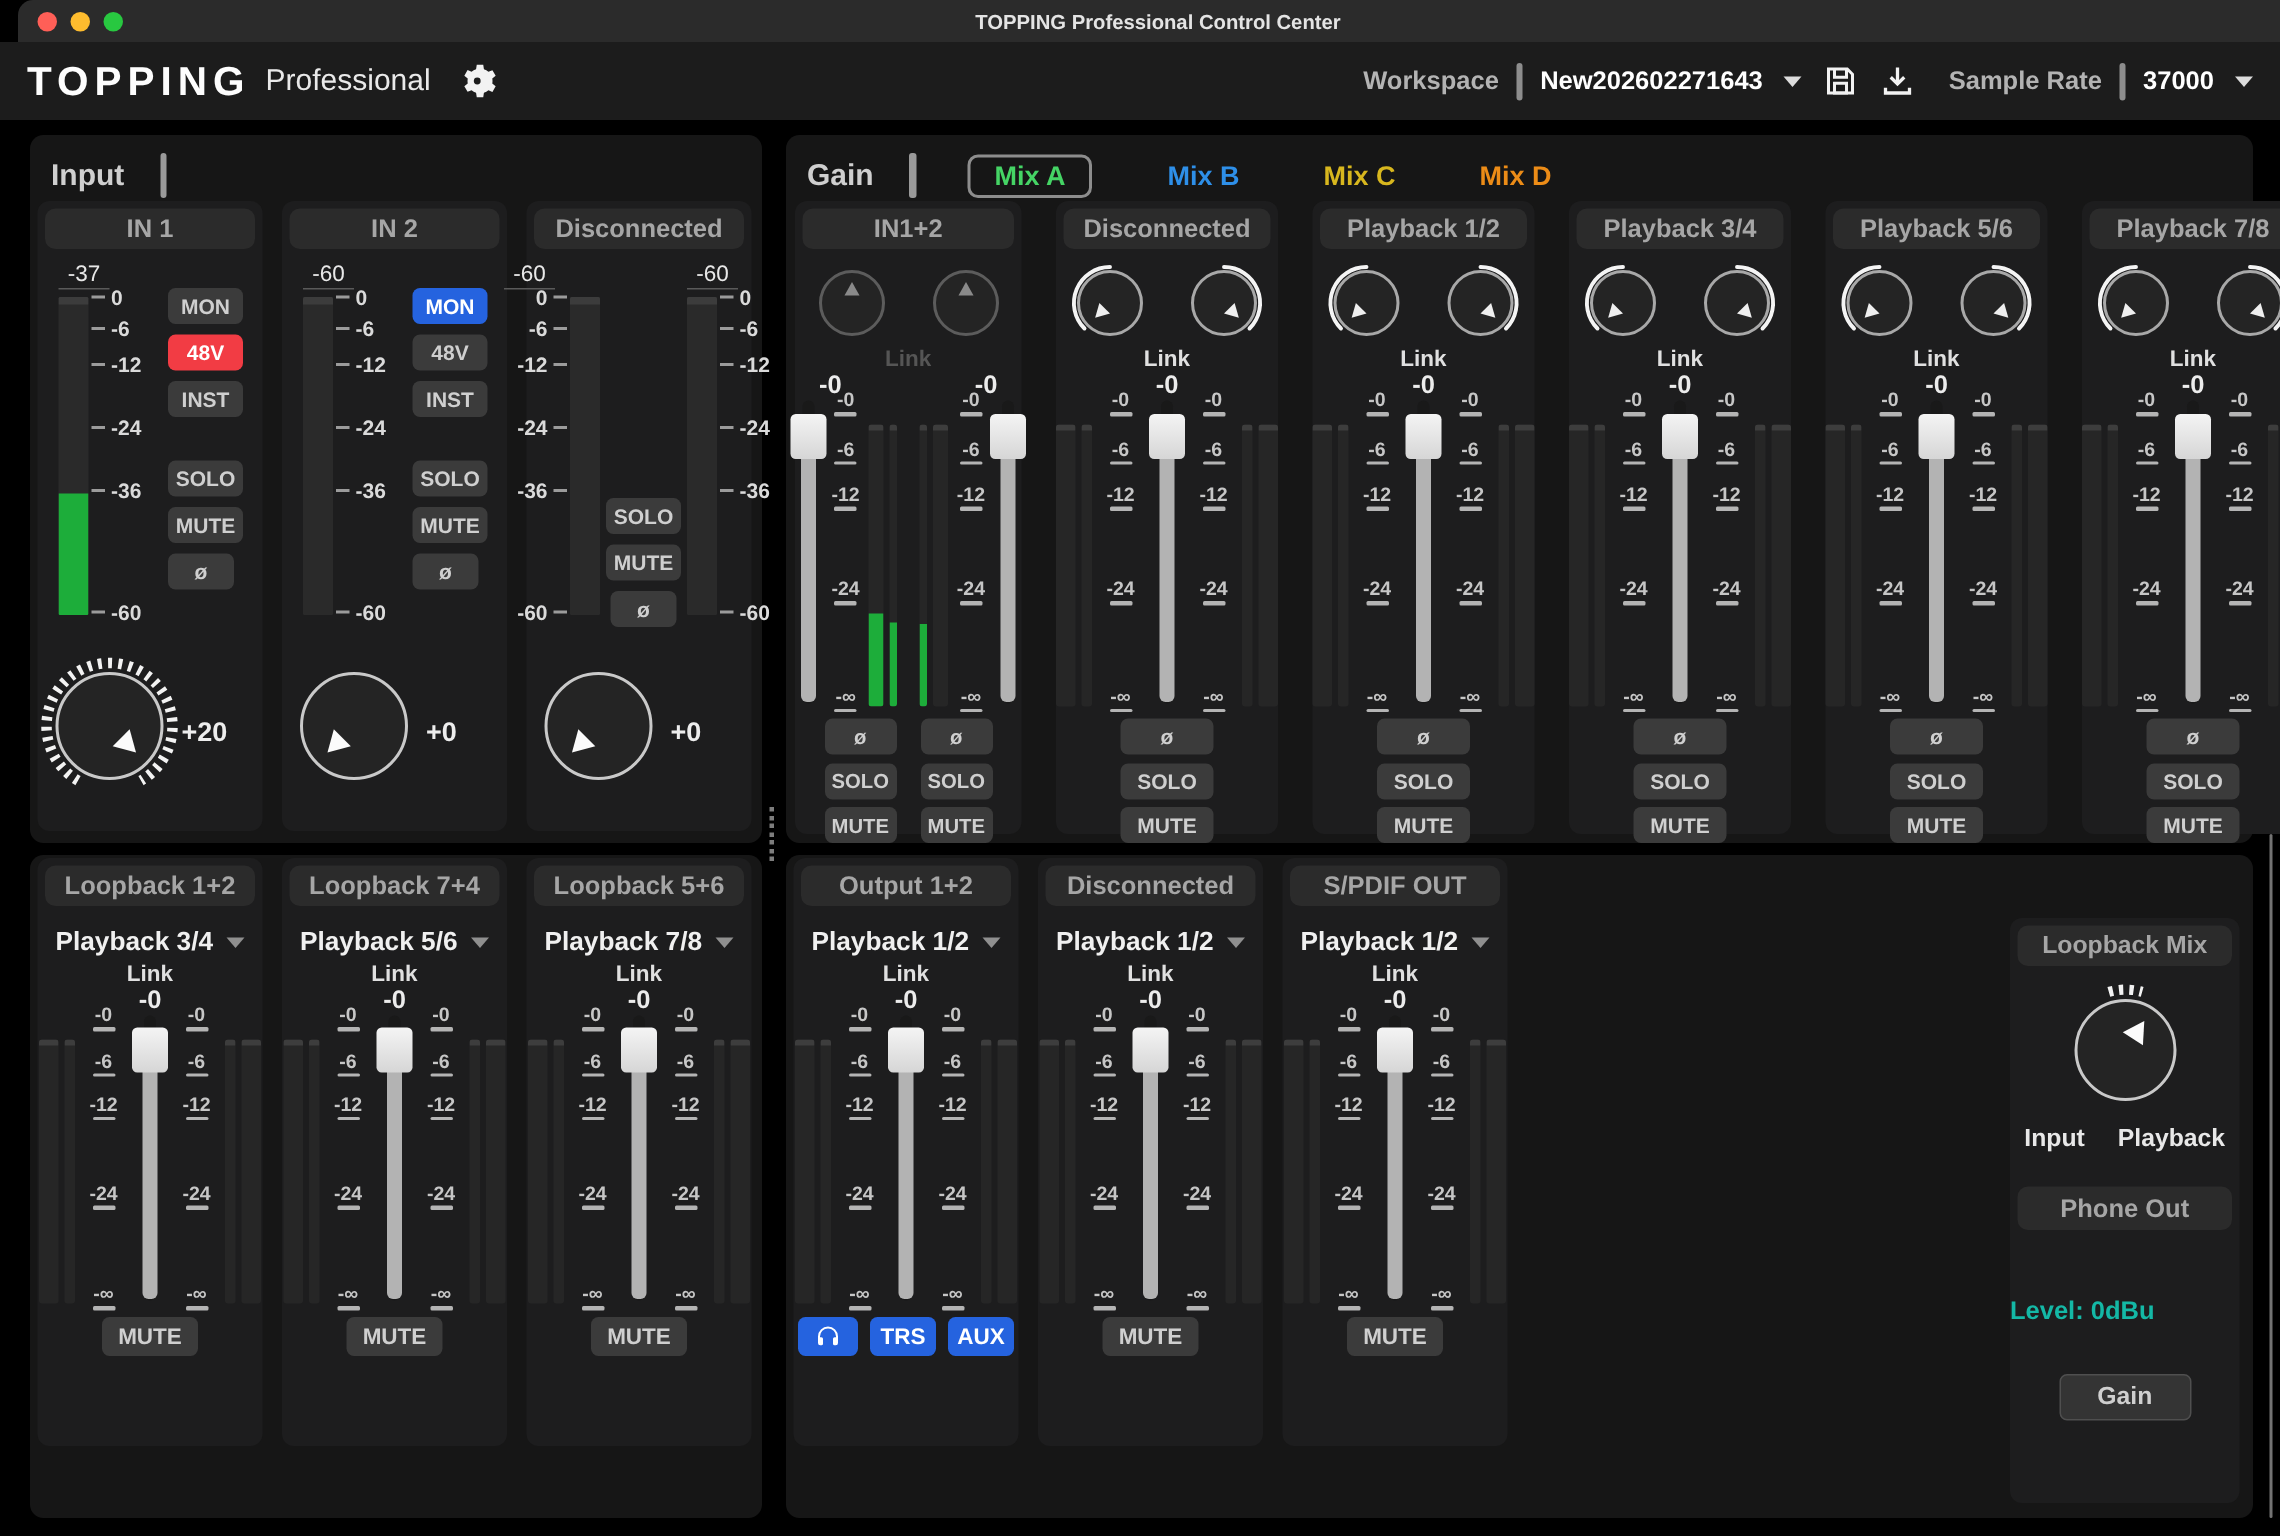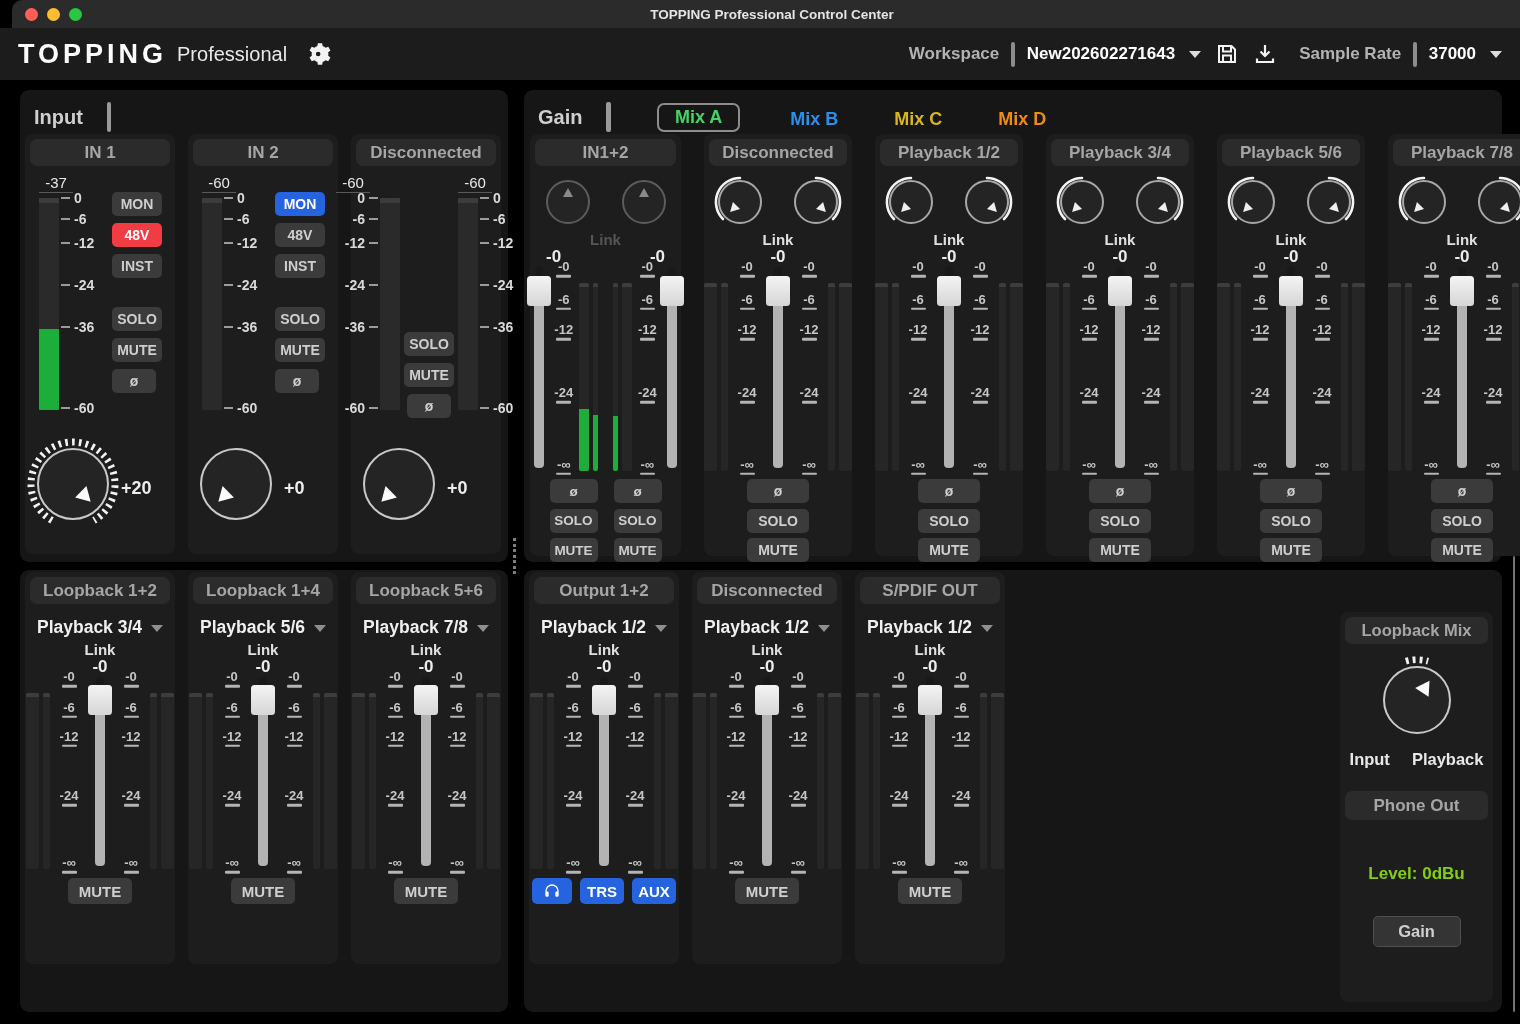--- a/index.html
+++ b/index.html
@@ -80,21 +80,21 @@
   
   .knob { width:72px; height:72px; border:2.5px solid #c9c9c9; border-radius:50%; background:#242424; position:relative; }
   .kwrap { position:relative; width:96px; height:96px; display:flex; align-items:center; justify-content:center; }
   .kwrap svg.ticks { position:absolute; inset:0; }
   .kp { position:absolute; inset:0; }
   .kp::before { content:""; position:absolute; top:9px; left:50%; margin-left:-8px;
     border-left:8px solid transparent; border-right:8px solid transparent; border-bottom:14px solid #fbfbfb; }
   .rot135 { transform:rotate(135deg); } .rotm135 { transform:rotate(-135deg); } .rot33 { transform:rotate(33deg); }
 
   
-  .tabs { display:flex; align-items:flex-end; gap:44px; margin-left:22px; }
+  .tabs { display:flex; align-items:center; gap:44px; margin-left:10px; }
   .mtab { font-size:18px; font-weight:bold; background:none; border:none; font-family:inherit; padding:2px 6px; }
   .mtab.sel { border:2px solid #8d8d8d; border-radius:7px; padding:2px 16px; }
   .pans { display:flex; justify-content:center; gap:22px; margin-top:9px; height:54px; }
   .pan { position:relative; width:54px; height:54px; }
   .pan svg.arc { position:absolute; inset:0; }
   .pknob { position:absolute; left:5px; top:5px; width:44px; height:44px; border:2px solid #a8a8a8;
     border-radius:50%; background:#242424; }
   .pknob.dim { border-color:#5c5c5c; }
   .pp { position:absolute; inset:0; }
   .pp::before { content:""; position:absolute; top:6px; left:50%; margin-left:-5px;
@@ -138,21 +138,21 @@
   .brow .b.sq { width:44px; }
   .brow .b.icn { width:40px; display:flex; align-items:center; justify-content:center; }
 
   
   .monitor { position:absolute; right:9px; top:42px; width:153px; bottom:10px; background:#1d1d1e; border-radius:8px; }
   .monitor .pill { font-size:16.5px; }
   .mon-knob { display:flex; justify-content:center; margin-top:10px; }
   .mon-labels { display:flex; justify-content:center; gap:22px; margin-top:4px; font-size:16.5px; font-weight:bold; color:#e8e8e8; }
   .phone-pill { margin:22px 5px 0 5px; height:29px; line-height:29px; background:#2b2b2b; border-radius:7px;
     text-align:center; font-size:17px; font-weight:bold; color:#a6a6a6; }
-  .level { text-align:center; margin-top:44px; font-size:17px; font-weight:bold; color:#84cc16; }
+  .level { text-align:left; margin-top:44px; font-size:17px; font-weight:bold; color:#14b8a6; }
   .gainbtn { display:block; margin:32px auto 0; width:88px; height:31px; background:#343434; border:1px solid #4f4f4f;
     border-radius:5px; color:#cfcfcf; font-family:inherit; font-size:16.5px; font-weight:bold; }
 
   
   .dots { position:absolute; left:513px; top:538px; display:flex; flex-direction:column; gap:2.5px; }
   .dots i { width:3px; height:3px; background:#7d7d7d; display:block; }
   .vscroll { position:absolute; right:5px; top:556px; height:456px; width:2px; background:#9a9a9a; border-radius:2px; opacity:.75; }
 </style>
 </head>
 <body>
@@ -798,21 +798,21 @@
             <i class="cap"></i>
             <i class="fill" style="height: 0%;"></i>
           </div>
       </div>
       <div class="brow">
         <button class="b">MUTE</button>
       </div>
     </div>
 
     <div class="strip">
-      <div class="pill">Loopback 1+4</div>
+      <div class="pill">Loopback 7+4</div>
       <div class="route">
         <span class="txt">Playback 5/6</span>
           <i class="rcaret"></i>
       </div>
       <div class="linklab">Link</div>
       <div class="fassy short">
         <span class="fv">-0</span>
         <div class="mtr w" style="margin-top:16px">
             <i class="cap"></i>
             <i class="fill" style="height: 0%;"></i>

